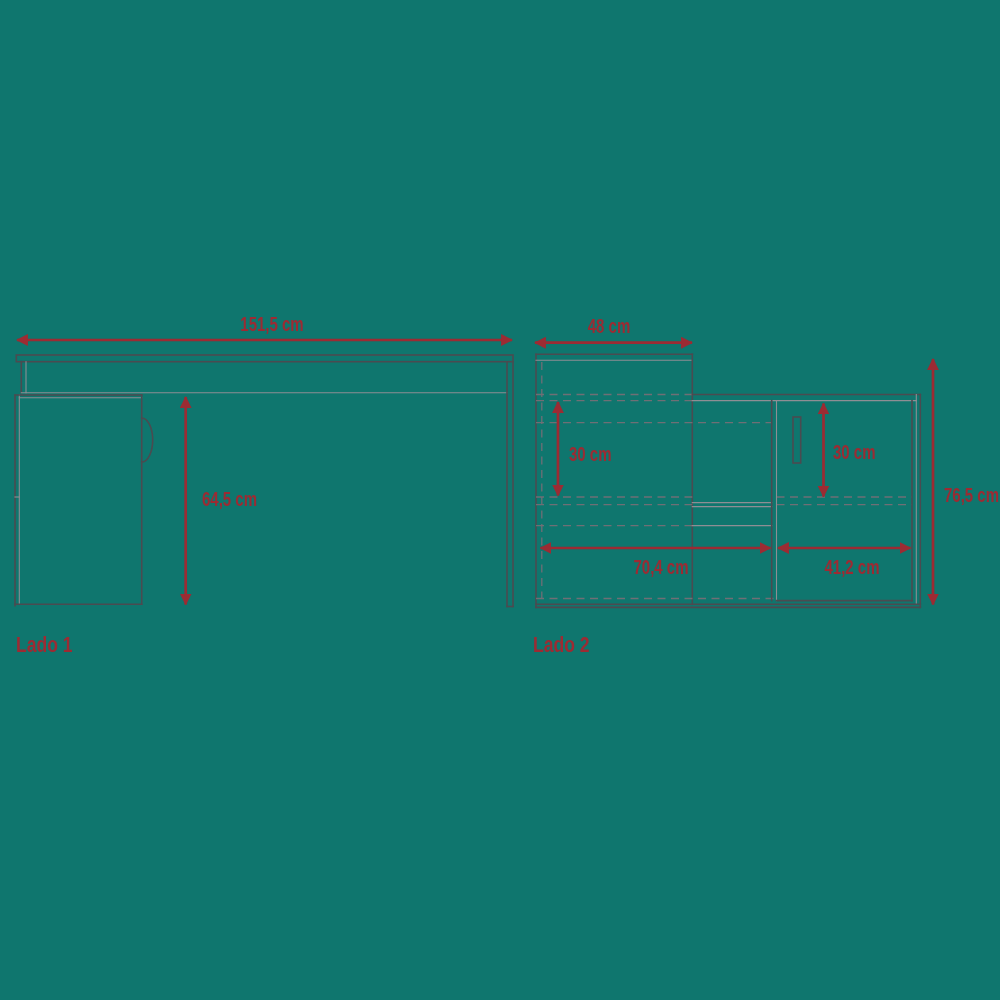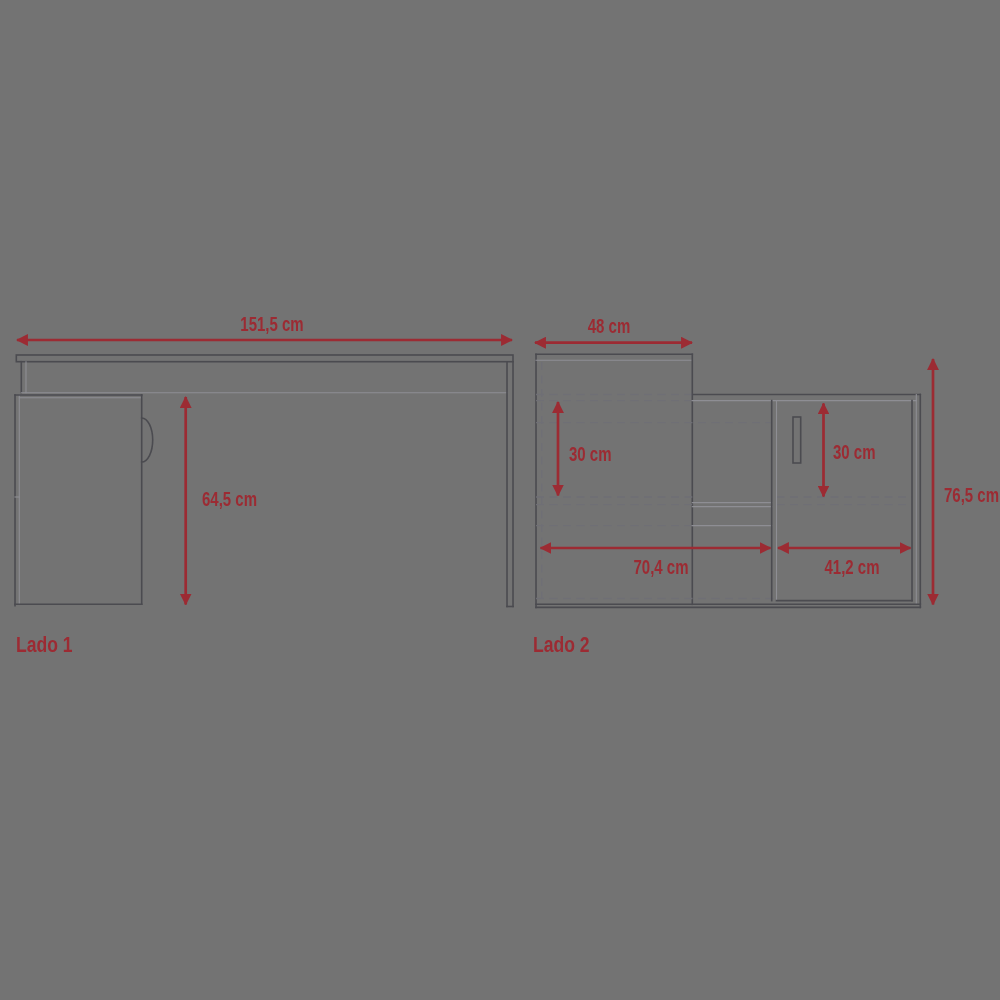--- a/index.html
+++ b/index.html
@@ -5,21 +5,21 @@
   html,body{
     margin:0;
     padding:0;
     background:#fdfdfd;
     font-family:"Liberation Sans", sans-serif;
   }
   .stage{
     position:relative;
     width:1000px;
     height:1000px;
-    background:#737373;
+    background:#0f766e;
     overflow:hidden;
   }
   svg{display:block}
   .outline{stroke:#4b4b50;stroke-width:1.6;fill:none;stroke-linecap:square}
   .thin{stroke:#8e8e94;stroke-width:1.1;fill:none;stroke-linecap:square}
   .dashed{stroke:#6f6f75;stroke-width:1.3;fill:none;stroke-dasharray:8 5.5;stroke-linecap:butt}
   .dim{stroke-width:2.7;fill:none}
   .dimlabel{font-weight:700;font-size:20px;letter-spacing:0px}
   .sidelabel{font-weight:700;font-size:22.5px}
 </style>

